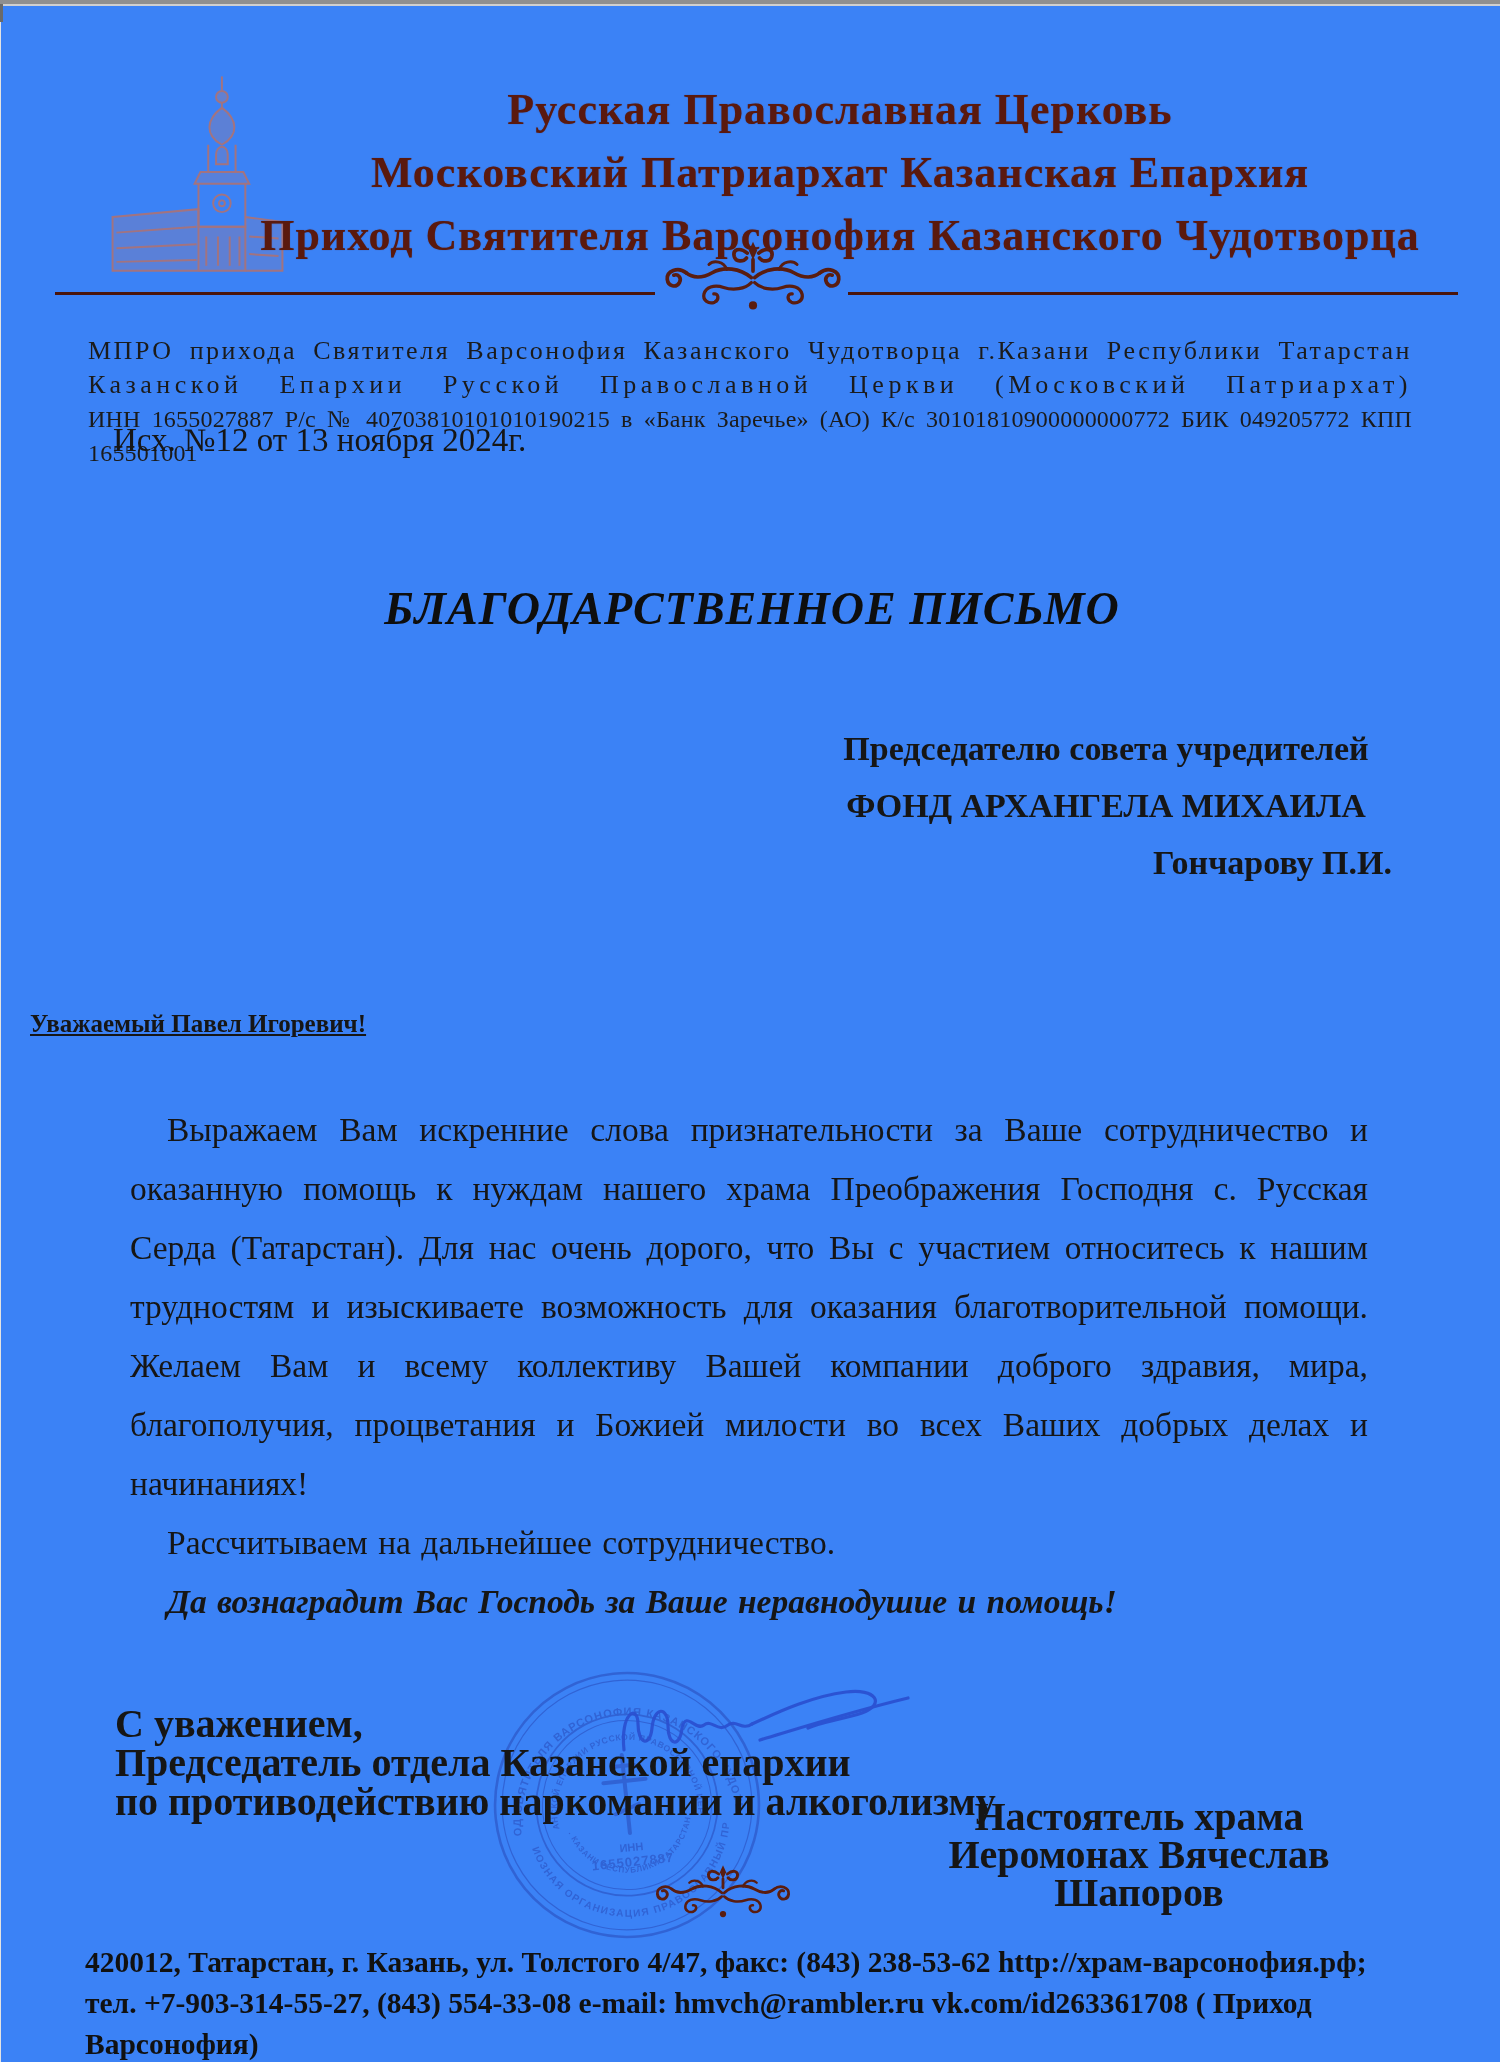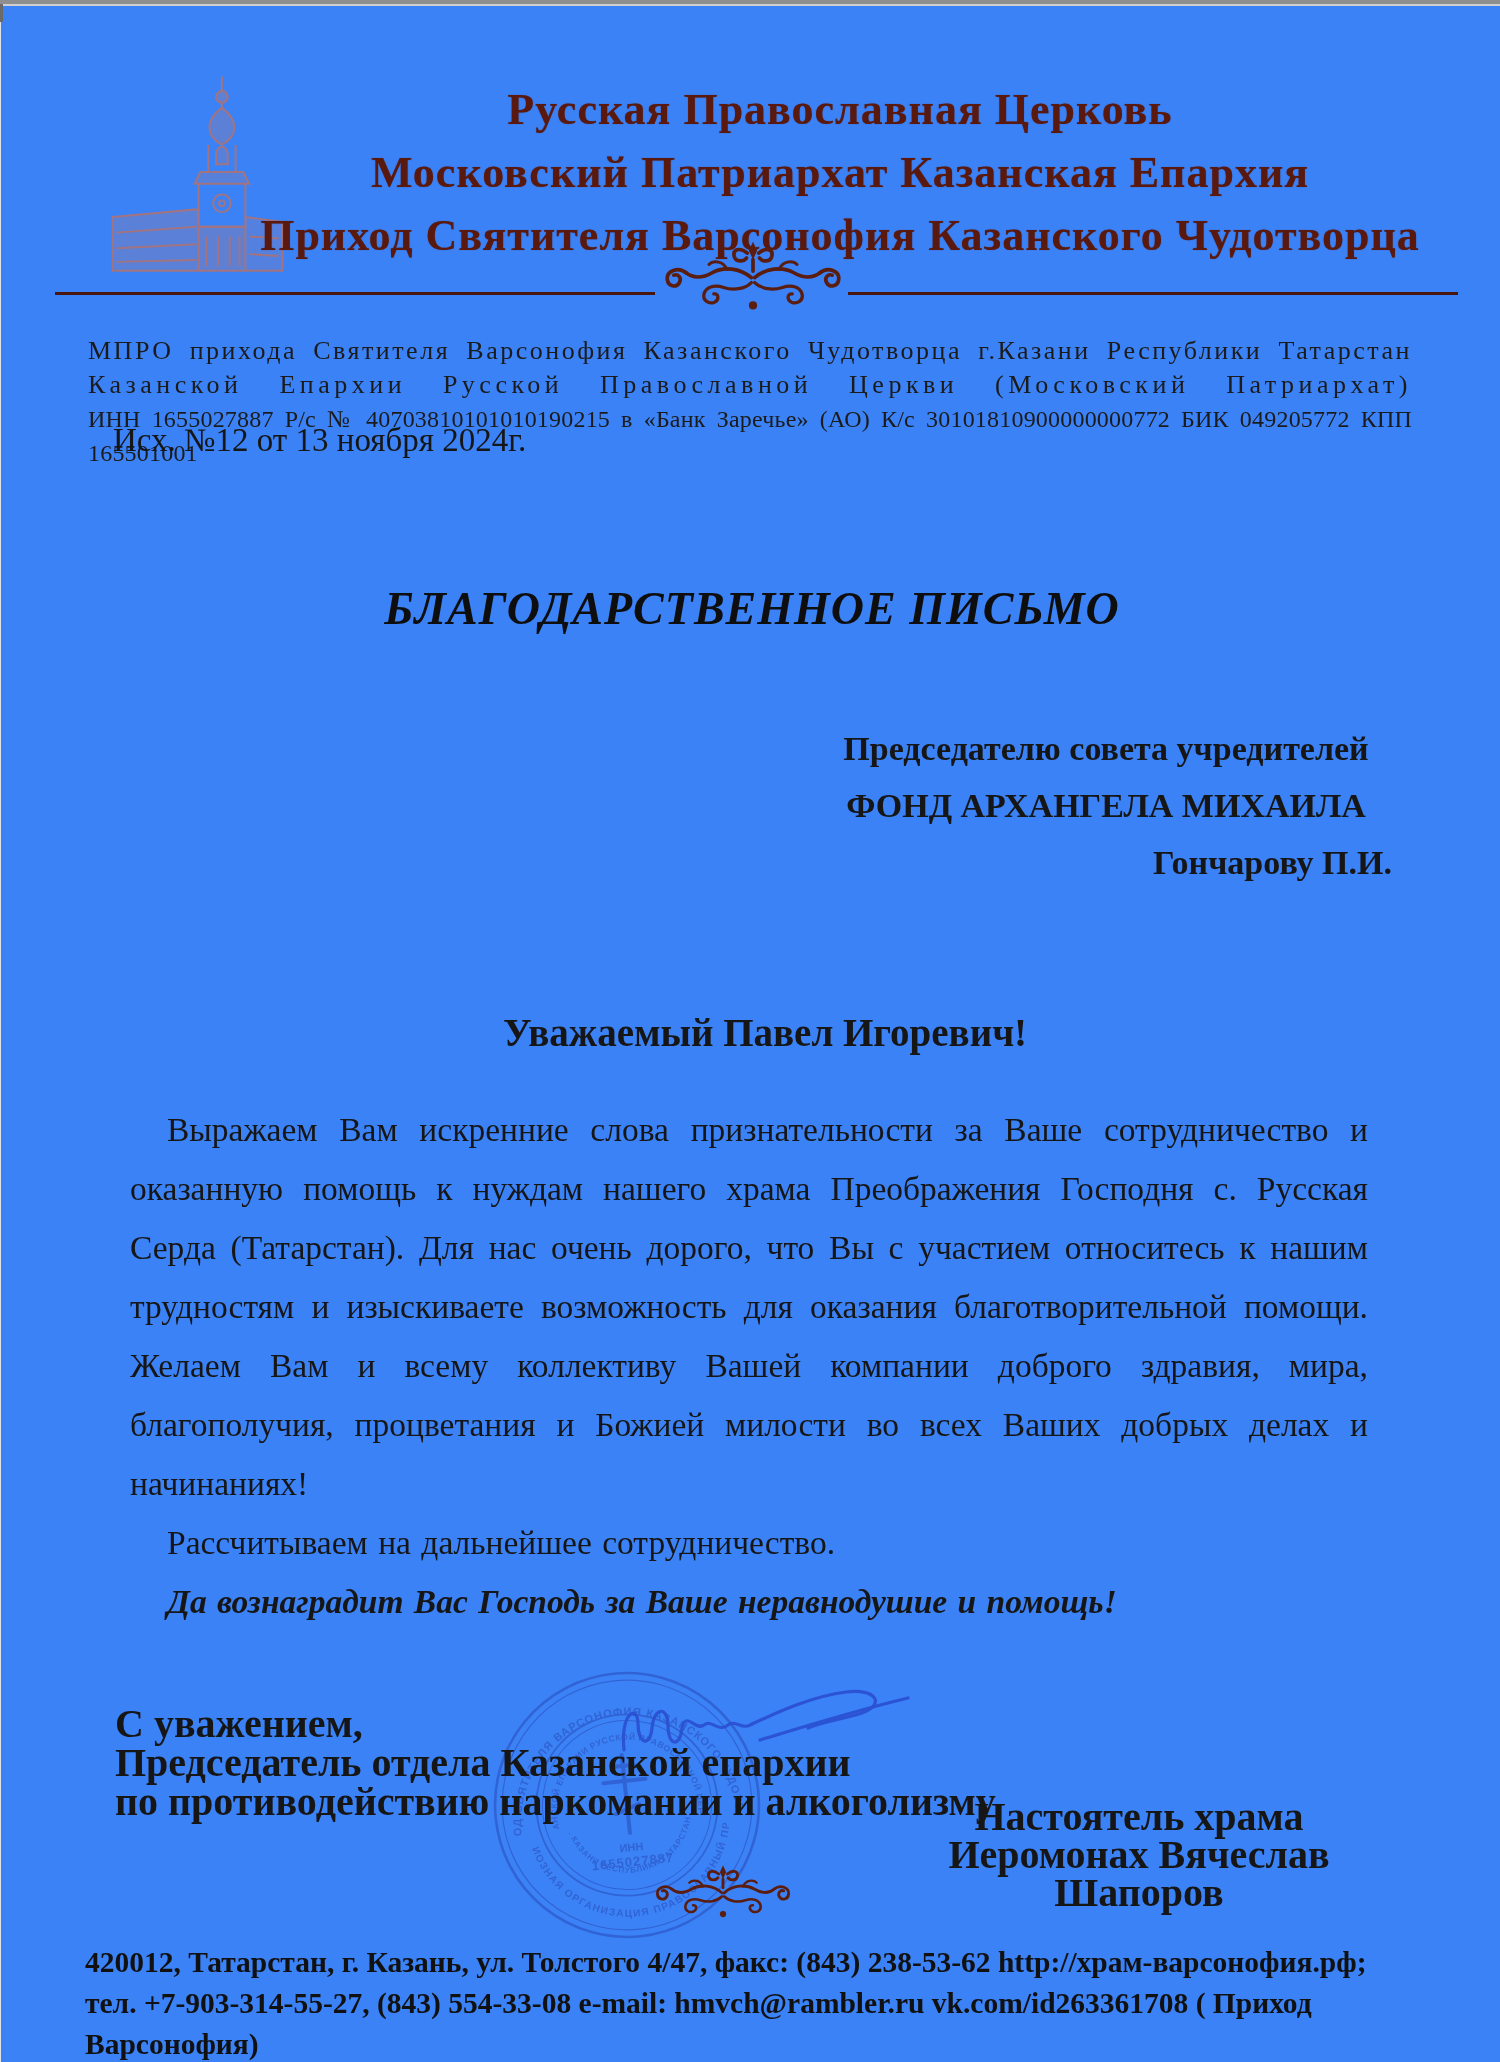--- a/index.html
+++ b/index.html
@@ -30,21 +30,21 @@
   .req-line-1{font-size:26px;letter-spacing:4.5px;}
   .req-line-2{font-size:24px;letter-spacing:0.2px;}
   .ref-line{left:113px;top:418px;font-size:33px;}
   .doc-title{
     left:8px;top:578px;width:1488px;text-align:center;
     font-size:46px;font-weight:bold;font-style:italic;letter-spacing:1px;color:#0e0e0e;
   }
   .addressee{left:820px;top:716px;width:572px;font-weight:bold;font-size:34px;}
   .addr-line{line-height:57px;text-align:center;}
   .addr-name{text-align:right;}
-  .greeting{left:30px;top:1006px;width:1470px;text-align:center;font-size:39px;font-weight:bold;}
+  .greeting{left:30px;top:1006px;width:1470px;text-align:left;font-size:25px;font-weight:bold;text-decoration:underline;}
   
   .body-text{left:130px;top:1096px;width:1238px;font-size:33.5px;line-height:59px;text-align:justify;}
   .body-text p{margin:0;text-indent:37px;word-spacing:2px;}
   .blessing{font-weight:bold;font-style:italic;}
   
   .sig-left{left:115px;top:1700px;font-size:40px;font-weight:bold;line-height:39px;}
   .sig-right{left:905px;top:1794px;width:468px;text-align:center;font-size:40px;font-weight:bold;line-height:38px;}
   .stamp-svg{left:486px;top:1660px;width:282px;height:282px;opacity:.84;}
   .signature-svg{left:610px;top:1666px;width:320px;height:115px;opacity:.9;}
   .ornament-bottom{left:648px;top:1856px;width:150px;height:63px;}

